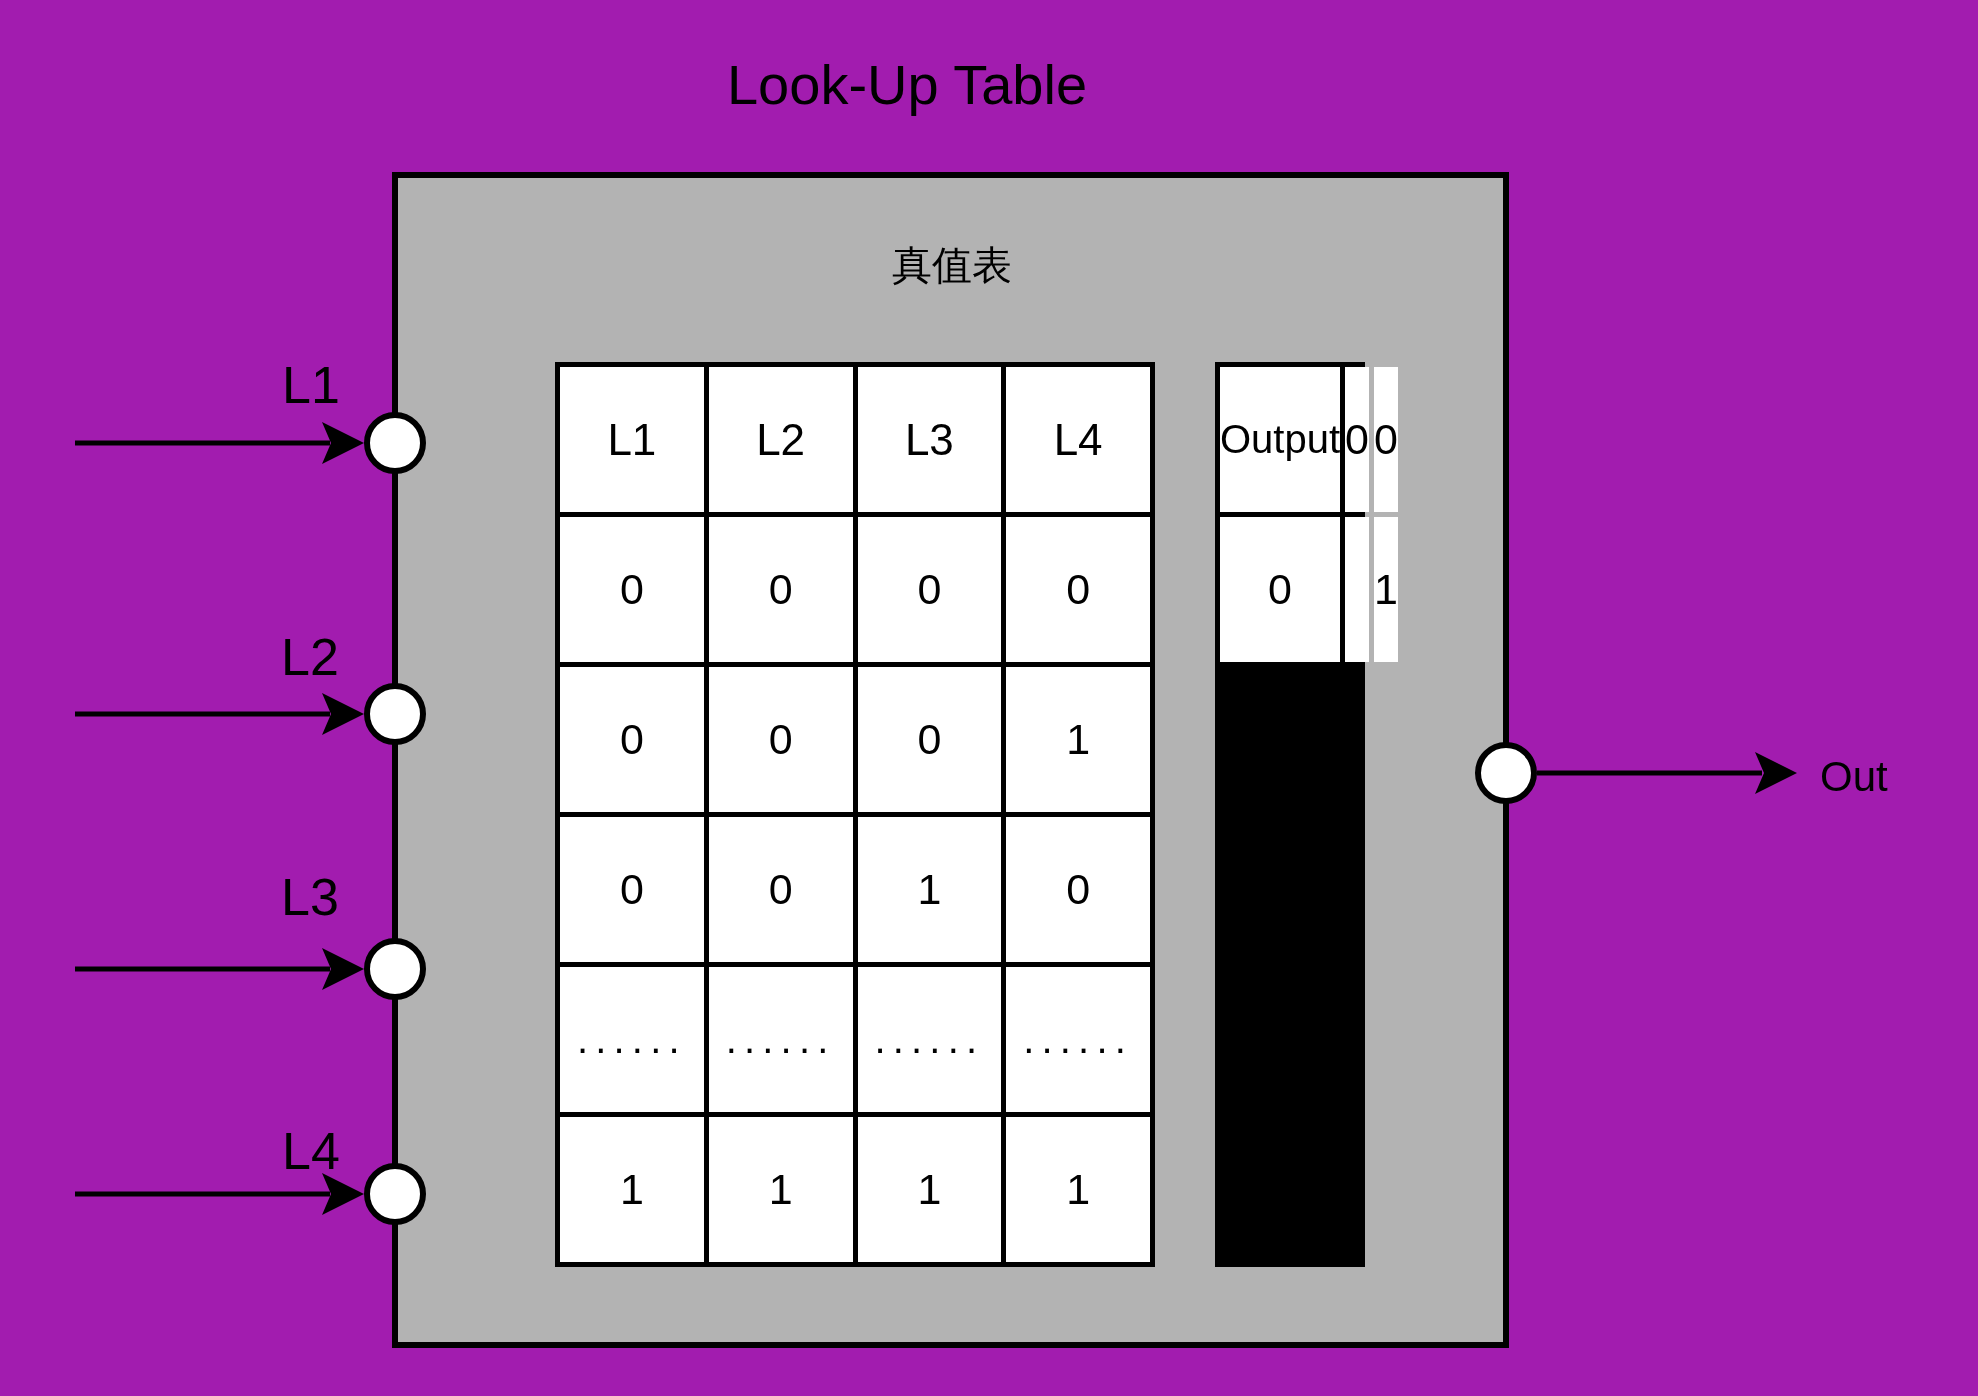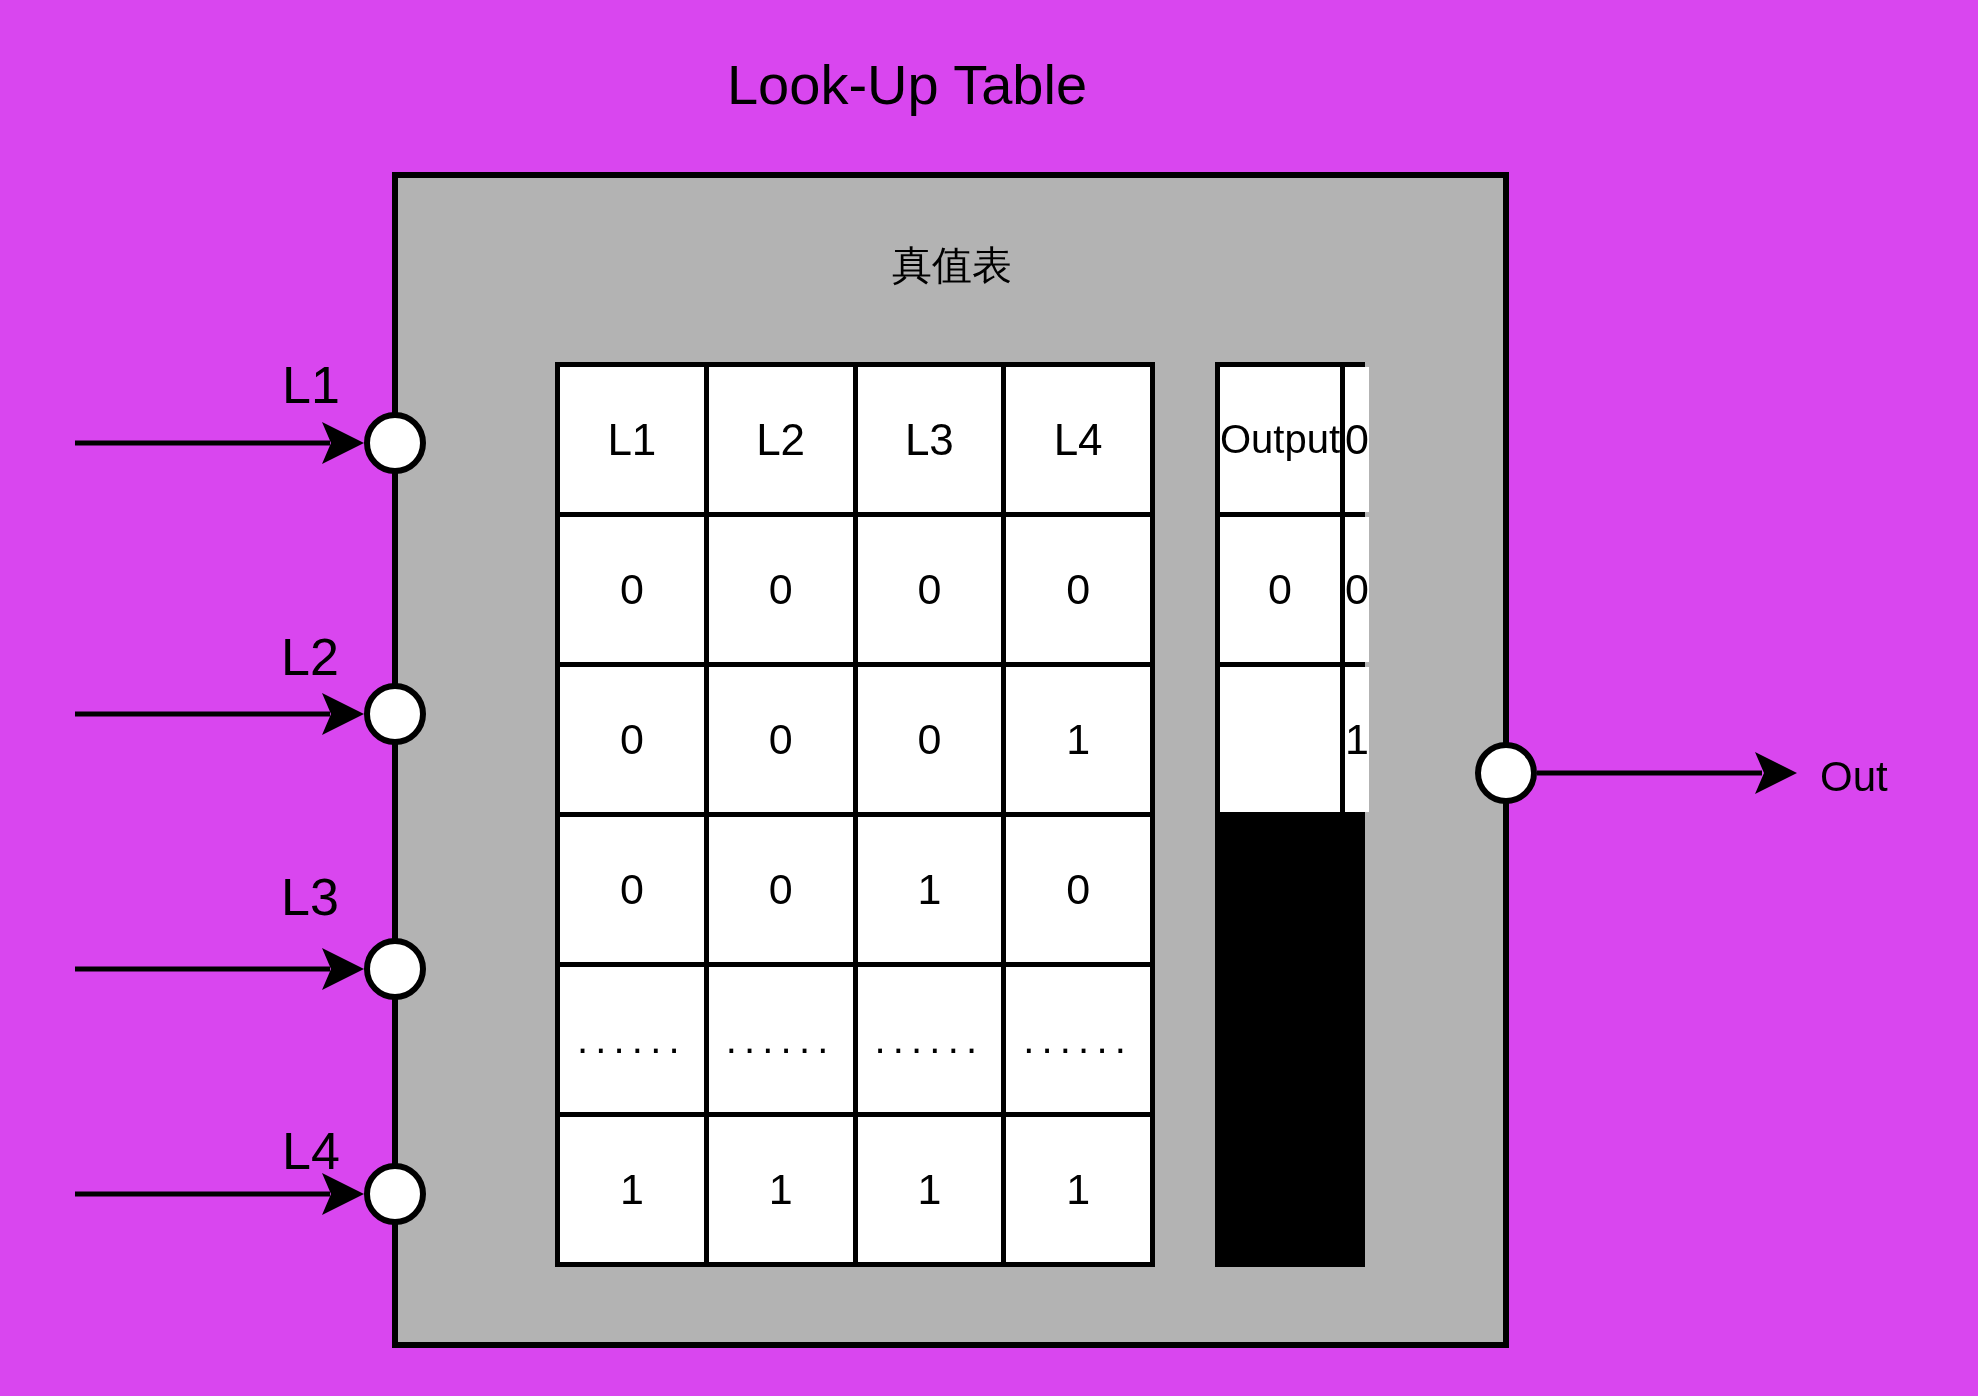--- a/index.html
+++ b/index.html
@@ -1,19 +1,19 @@
 <!DOCTYPE html>
 <html><head>
 <meta charset="utf-8">
 <style>
   html,body{margin:0;padding:0;background:#ffffff;}
   .canvas{
     position:relative;
     width:1978px;height:1396px;
-    background:#d946ef;
+    background:#a21caf;
     font-family:"Liberation Sans", sans-serif;
     color:#000;
     overflow:hidden;
   }
   .title{
     position:absolute;
     top:52px;left:907px;
     transform:translateX(-50%);
     font-size:56px;
     white-space:nowrap;
@@ -43,21 +43,21 @@
   }
   .main-grid{
     left:555px;top:362px;
     width:600px;height:905px;
     grid-template-columns:repeat(4,1fr);
     grid-template-rows:repeat(6,1fr);
   }
   .out-grid{
     left:1215px;top:362px;
     width:150px;height:905px;
-    grid-template-columns:1fr 1fr;
+    grid-template-columns:1fr 1fr 1fr;
     grid-template-rows:repeat(6,1fr);
   }
   .cell{
     background:#fff;
     display:flex;
     align-items:center;
     justify-content:center;
     font-size:43px;
   }
   .cell.hdr{font-size:44px;}

